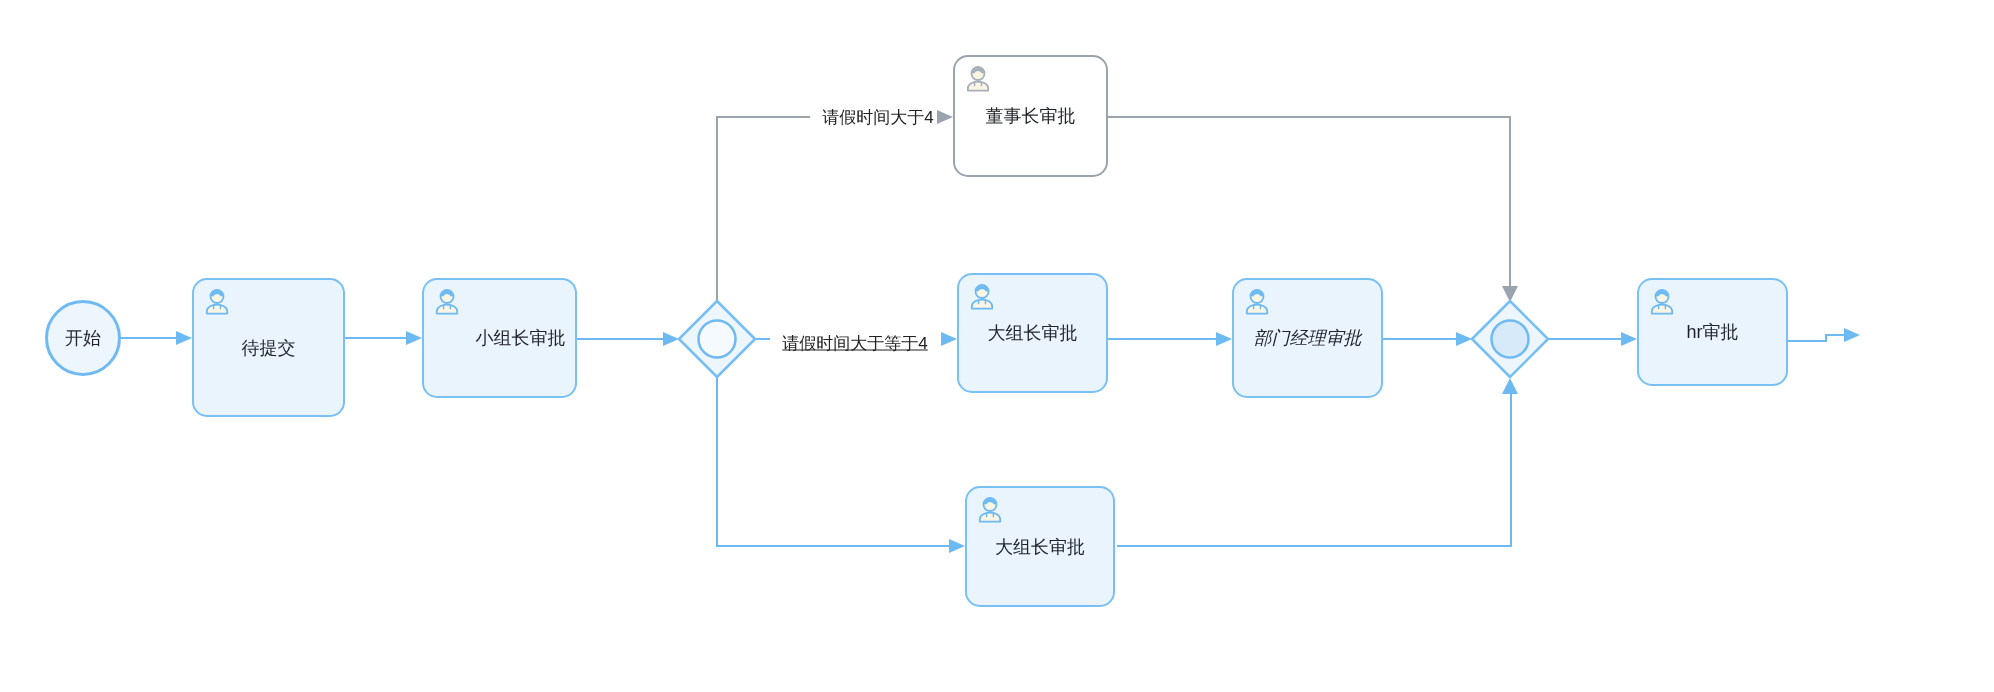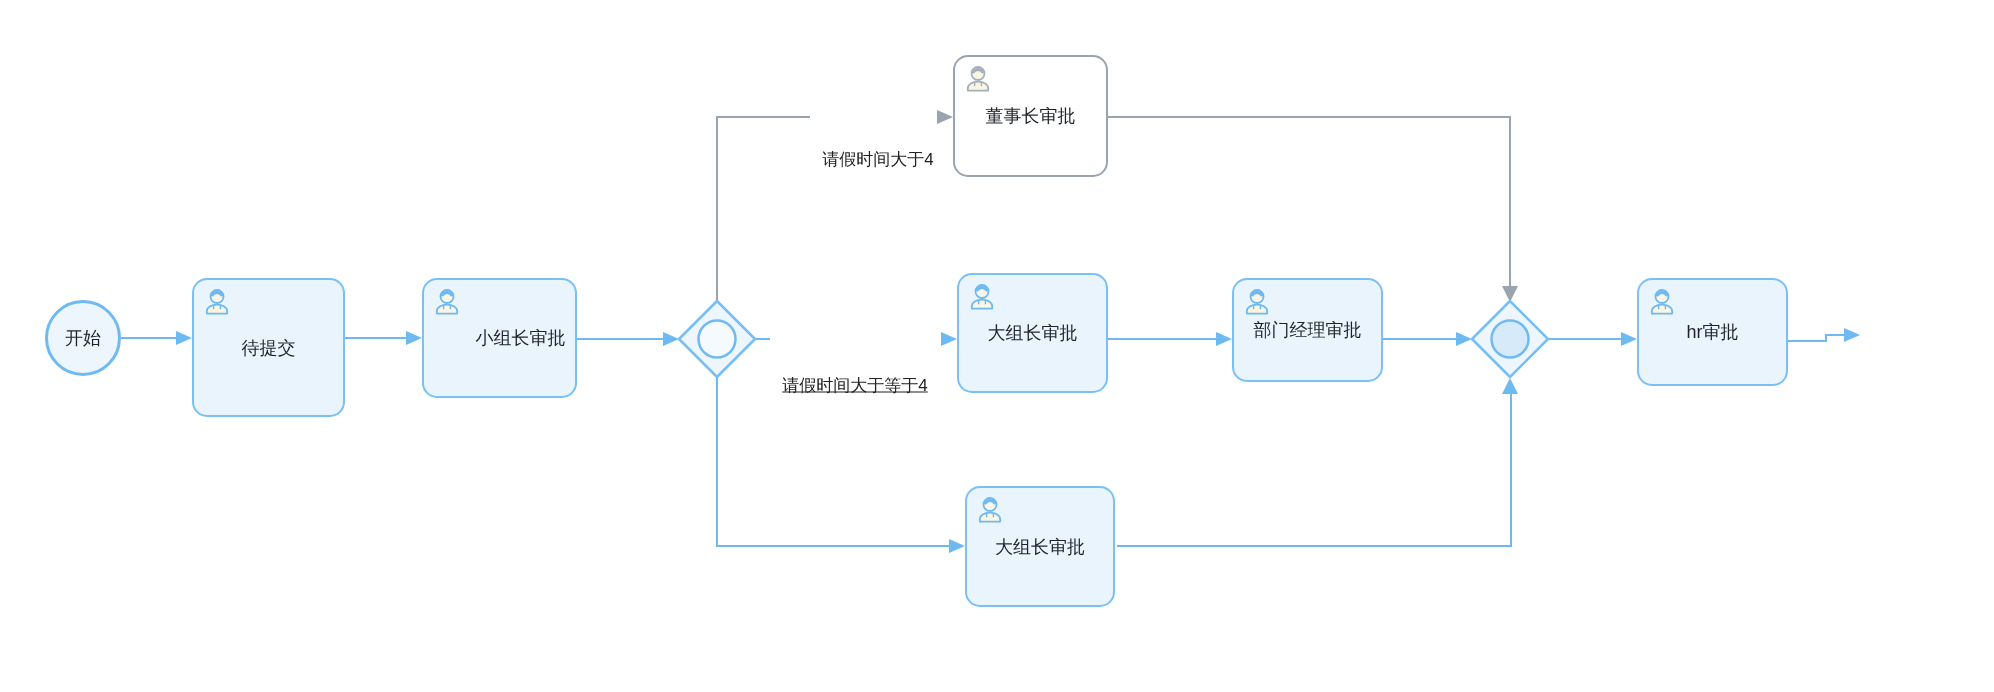--- a/index.html
+++ b/index.html
@@ -24,21 +24,21 @@
   .event{
     position:absolute;box-sizing:border-box;border-radius:50%;
     width:76px;height:76px;background:#edf6fd;border:3px solid #6fbaf3;
     display:flex;align-items:center;justify-content:center;font-size:18px;text-align:center;
   }
   .event.end{border-width:5px;}
 
   
   .edge-label{
     position:absolute;transform:translate(-50%,-50%);
-    font-size:17px;white-space:nowrap;background:#ffffff;padding:0 3px;color:#222222;margin-top:42px;
+    font-size:17px;white-space:nowrap;background:#ffffff;padding:0 3px;color:#222222;
   }
 </style>
 </head>
 <body>
 
 <div class="canvas">
 
   <svg class="edges" width="1994" height="692" viewBox="0 0 1994 692">
 
     <g stroke="#6db9f2" stroke-width="2" fill="none">
@@ -124,21 +124,21 @@
   <div class="task" style="left:957px;top:273px;width:151px;height:120px;">
     <svg class="user-icon" width="32" height="32" viewBox="0 0 32 32">
       <circle cx="16" cy="11.5" r="6.5" fill="var(--cream)" stroke="var(--ic)" stroke-width="1.8"></circle>
       <path d="M9.7 11 a6.5 6.5 0 0 1 12.6 0 l-2.4 .6 a4.2 4.2 0 0 0 -7.8 0 z" fill="var(--ic)"></path>
       <path d="M5.8 28.6 v-2.2 c0 -4.3 4.6 -6.8 10.2 -6.8 s10.2 2.5 10.2 6.8 v2.2 z" fill="var(--cream)" stroke="var(--ic)" stroke-width="1.8" stroke-linejoin="round"></path>
       <path d="M12.6 20.4 v3.8 M19.4 20.4 v3.8" stroke="var(--ic)" stroke-width="1.4" fill="none"></path>
     </svg>
     <span class="task-label">大组长审批</span>
   </div>
 
-  <div class="task" style="left:1232px;top:278px;width:151px;height:104px;">
+  <div class="task" style="left:1232px;top:278px;width:151px;height:120px;font-style:italic;">
     <svg class="user-icon" width="32" height="32" viewBox="0 0 32 32">
       <circle cx="16" cy="11.5" r="6.5" fill="var(--cream)" stroke="var(--ic)" stroke-width="1.8"></circle>
       <path d="M9.7 11 a6.5 6.5 0 0 1 12.6 0 l-2.4 .6 a4.2 4.2 0 0 0 -7.8 0 z" fill="var(--ic)"></path>
       <path d="M5.8 28.6 v-2.2 c0 -4.3 4.6 -6.8 10.2 -6.8 s10.2 2.5 10.2 6.8 v2.2 z" fill="var(--cream)" stroke="var(--ic)" stroke-width="1.8" stroke-linejoin="round"></path>
       <path d="M12.6 20.4 v3.8 M19.4 20.4 v3.8" stroke="var(--ic)" stroke-width="1.4" fill="none"></path>
     </svg>
     <span class="task-label">部门经理审批</span>
   </div>
 
   <div class="task" style="left:1637px;top:278px;width:151px;height:108px;">

